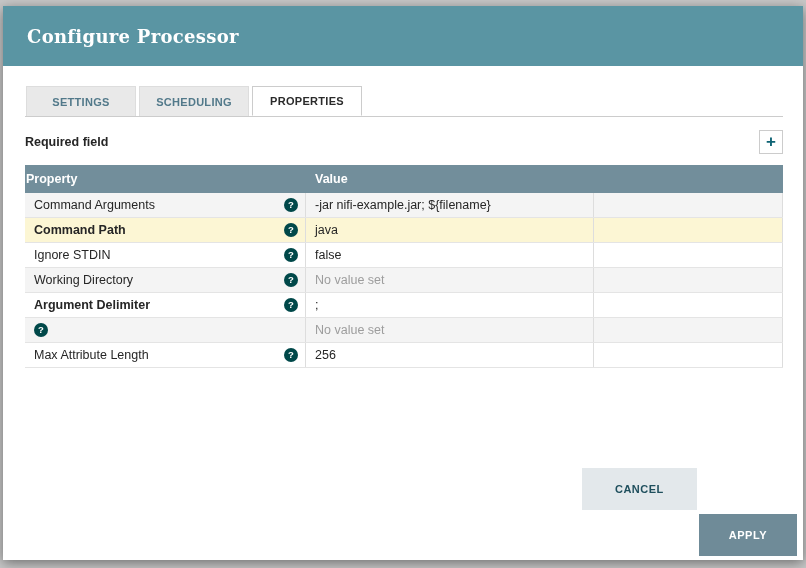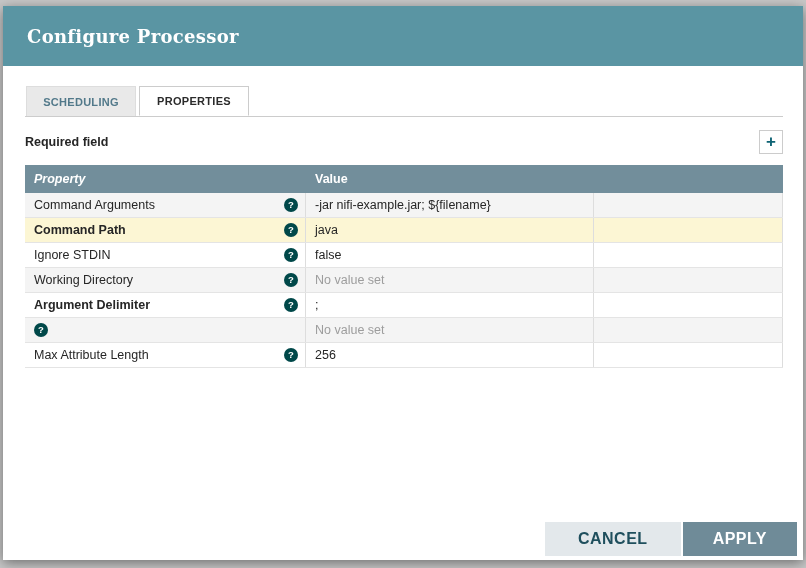--- a/index.html
+++ b/index.html
@@ -61,21 +61,21 @@
     color:#0e6374;font-size:17px;font-weight:bold;line-height:1;
     transform:translateY(-1px);
   }
   
   .prop-table{margin-top:10px;}
   .thead{
     display:flex;height:28px;align-items:center;
     background:#728e9b;color:#ffffff;
     font-size:12.5px;font-weight:bold;
   }
-  .col-p{width:281px;box-sizing:border-box;padding-left:9px;font-style:italic;}
+  .col-p{width:281px;box-sizing:border-box;padding-left:1px;}
   .col-v{width:288px;box-sizing:border-box;padding-left:9px;}
   .col-e{flex:1;}
   .row{
     display:flex;height:24px;
     font-size:12.5px;color:#262626;
     border-bottom:1px solid #e4e4e4;
     cursor:default;
   }
   .cell{height:100%;display:flex;align-items:center;box-sizing:border-box;border-right:1px solid #dddddd;}
   .cell-p{width:281px;padding:0 7px 0 9px;justify-content:space-between;}
@@ -92,39 +92,42 @@
     display:flex;align-items:center;justify-content:center;
     font-size:9.5px;font-weight:bold;line-height:1;
     cursor:pointer;
   }
   
   .footer{
     position:absolute;right:6px;bottom:4px;
     display:flex;gap:2px;
   }
   .btn{
-    height:34px;border:none;cursor:pointer;
+    height:42px;border:none;cursor:pointer;
     font-family:"Liberation Sans","DejaVu Sans",sans-serif;
-    font-size:16px;font-weight:bold;letter-spacing:.5px;
+    font-size:11px;font-weight:bold;letter-spacing:.5px;
   }
   .btn-cancel{background:#e3e8eb;color:#1f4f5d;padding:0 33px;}
-  .btn-apply{background:#6f8b98;color:#ffffff;padding:0 30px;}
+  .btn-apply{background:#6f8b98;color:#ffffff;padding:0 30px;margin-top:46px;}
 </style>
 </head>
 <body>
 
 <div class="dialog">
 
   <div class="dialog-header">
     <span class="dialog-title">Configure Processor</span>
   </div>
 
   <div class="dialog-body">
 
     <div class="tabs">
+      <div class="tab">
+        <span>SETTINGS</span>
+      </div>
       <div class="tab">
         <span>SCHEDULING</span>
       </div>
       <div class="tab active">
         <span>PROPERTIES</span>
       </div>
     </div>
 
     <div class="toolbar-row">
       <span class="required-label">Required field</span>

